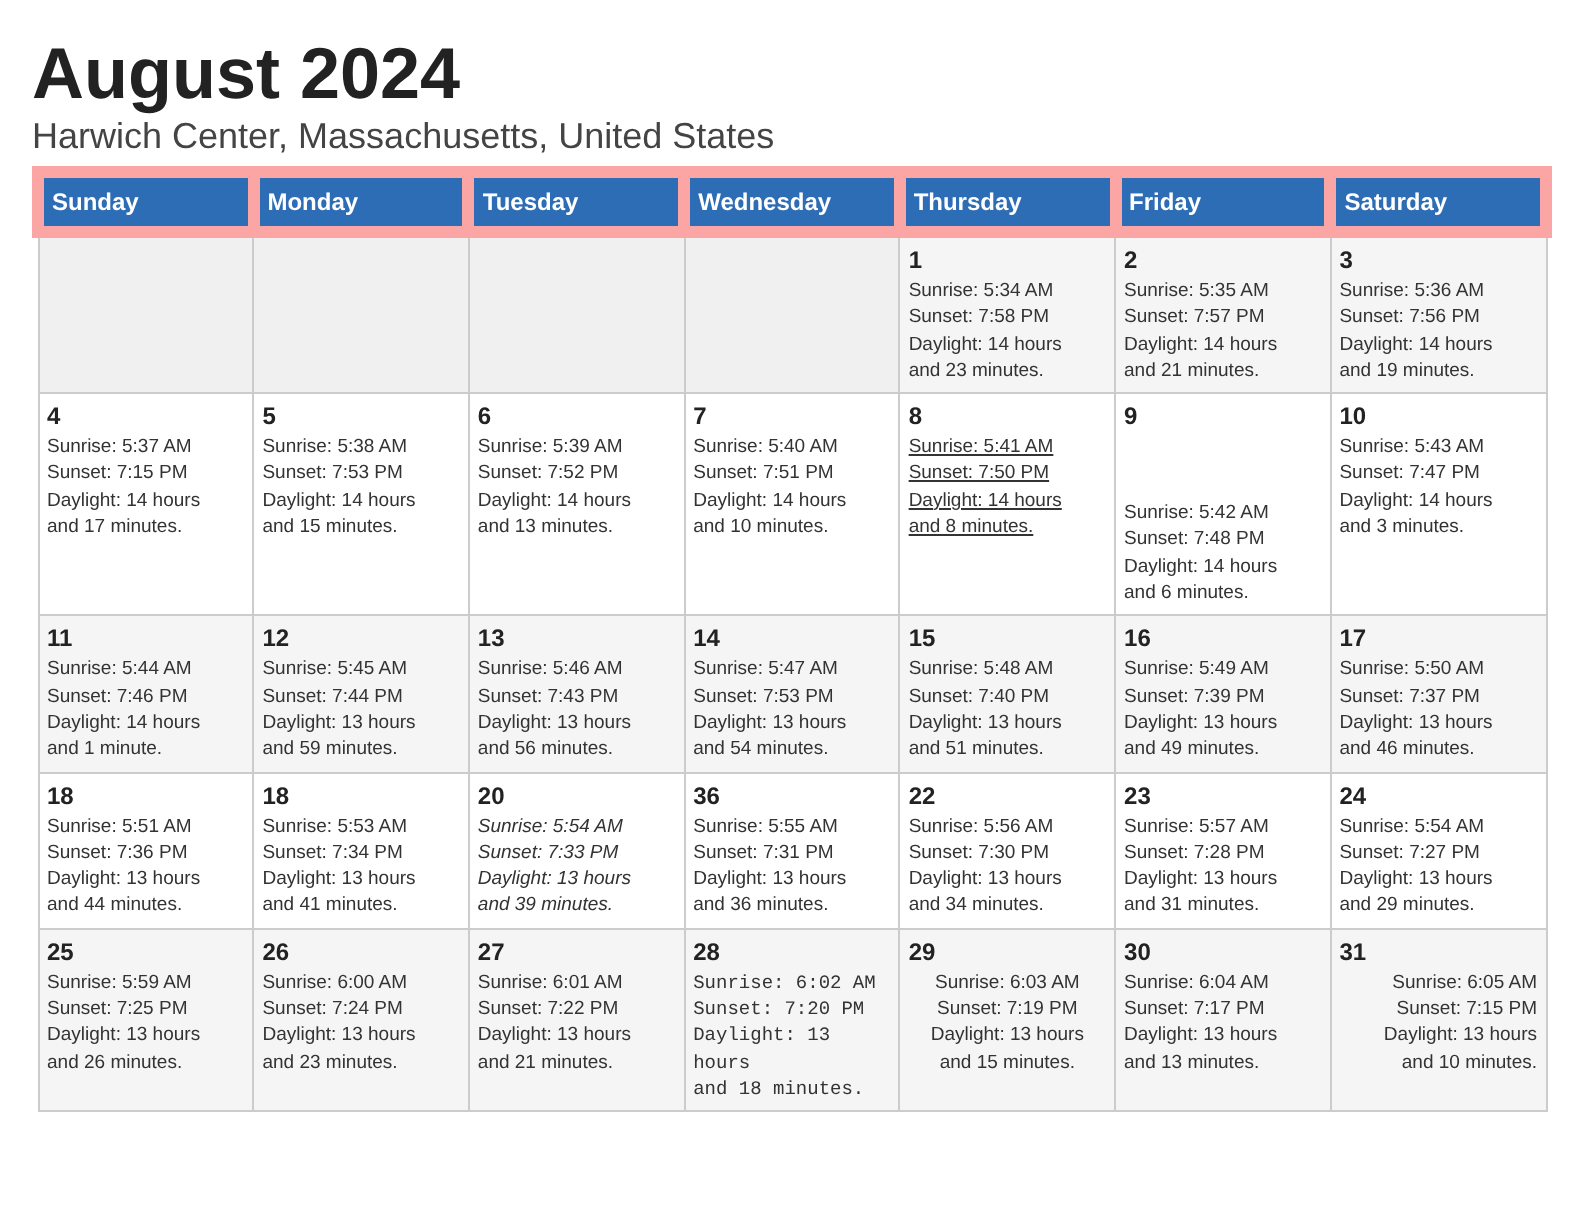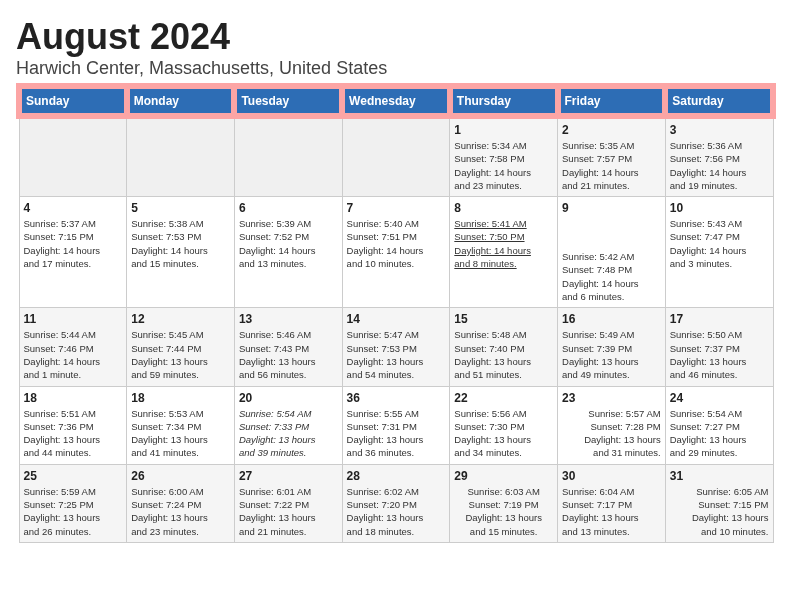--- a/index.html
+++ b/index.html
@@ -265,21 +265,21 @@
         </td>
         <td>
           <span class="day-num">22</span>
           <div class="cell-content" style="white-space: pre-line;">Sunrise: 5:56 AM
 Sunset: 7:30 PM
 Daylight: 13 hours
 and 34 minutes.</div>
         </td>
         <td>
           <span class="day-num">23</span>
-          <div class="cell-content" style="white-space: pre-line; text-align: right;">Sunrise: 5:57 AM
+          <div class="cell-content" style="white-space: pre-line;">Sunrise: 5:57 AM
 Sunset: 7:28 PM
 Daylight: 13 hours
 and 31 minutes.</div>
         </td>
         <td>
           <span class="day-num">24</span>
           <div class="cell-content" style="white-space: pre-line;">Sunrise: 5:54 AM
 Sunset: 7:27 PM
 Daylight: 13 hours
 and 29 minutes.</div>
@@ -302,21 +302,21 @@
         </td>
         <td>
           <span class="day-num">27</span>
           <div class="cell-content" style="white-space: pre-line;">Sunrise: 6:01 AM
 Sunset: 7:22 PM
 Daylight: 13 hours
 and 21 minutes.</div>
         </td>
         <td>
           <span class="day-num">28</span>
-          <div class="cell-content" style="white-space: pre-line;">Sunrise: 6:02 AM
+          <div class="cell-content" style="white-space: pre-line; font-family: Liberation Mono, monospace;">Sunrise: 6:02 AM
 Sunset: 7:20 PM
 Daylight: 13 hours
 and 18 minutes.</div>
         </td>
         <td>
           <span class="day-num">29</span>
           <div class="cell-content" style="white-space: pre-line; text-align: center;">Sunrise: 6:03 AM
 Sunset: 7:19 PM
 Daylight: 13 hours
 and 15 minutes.</div>

